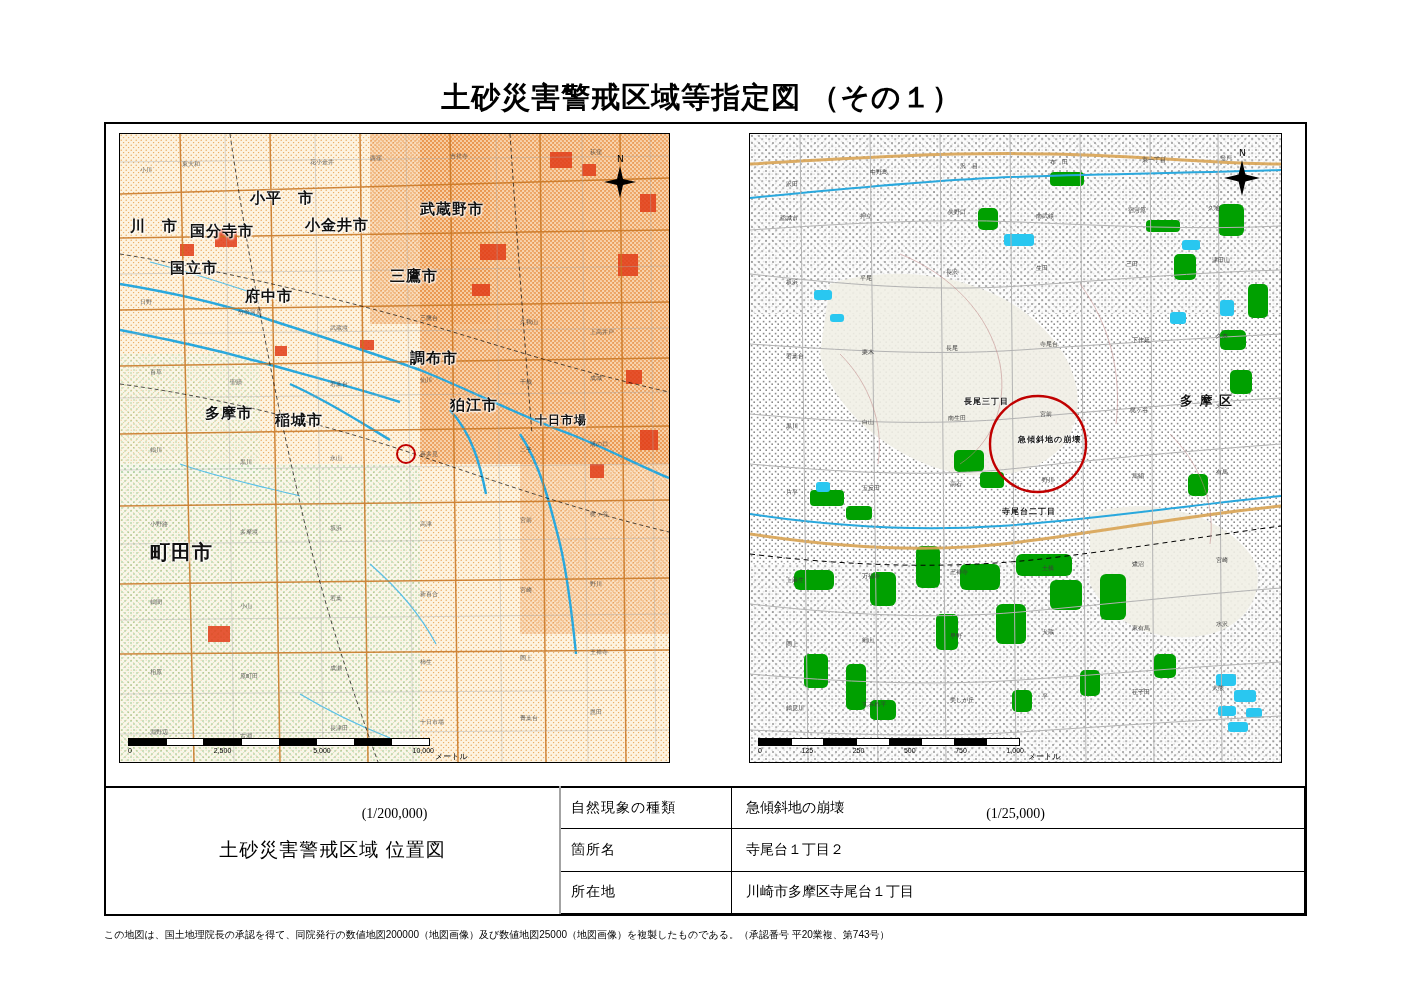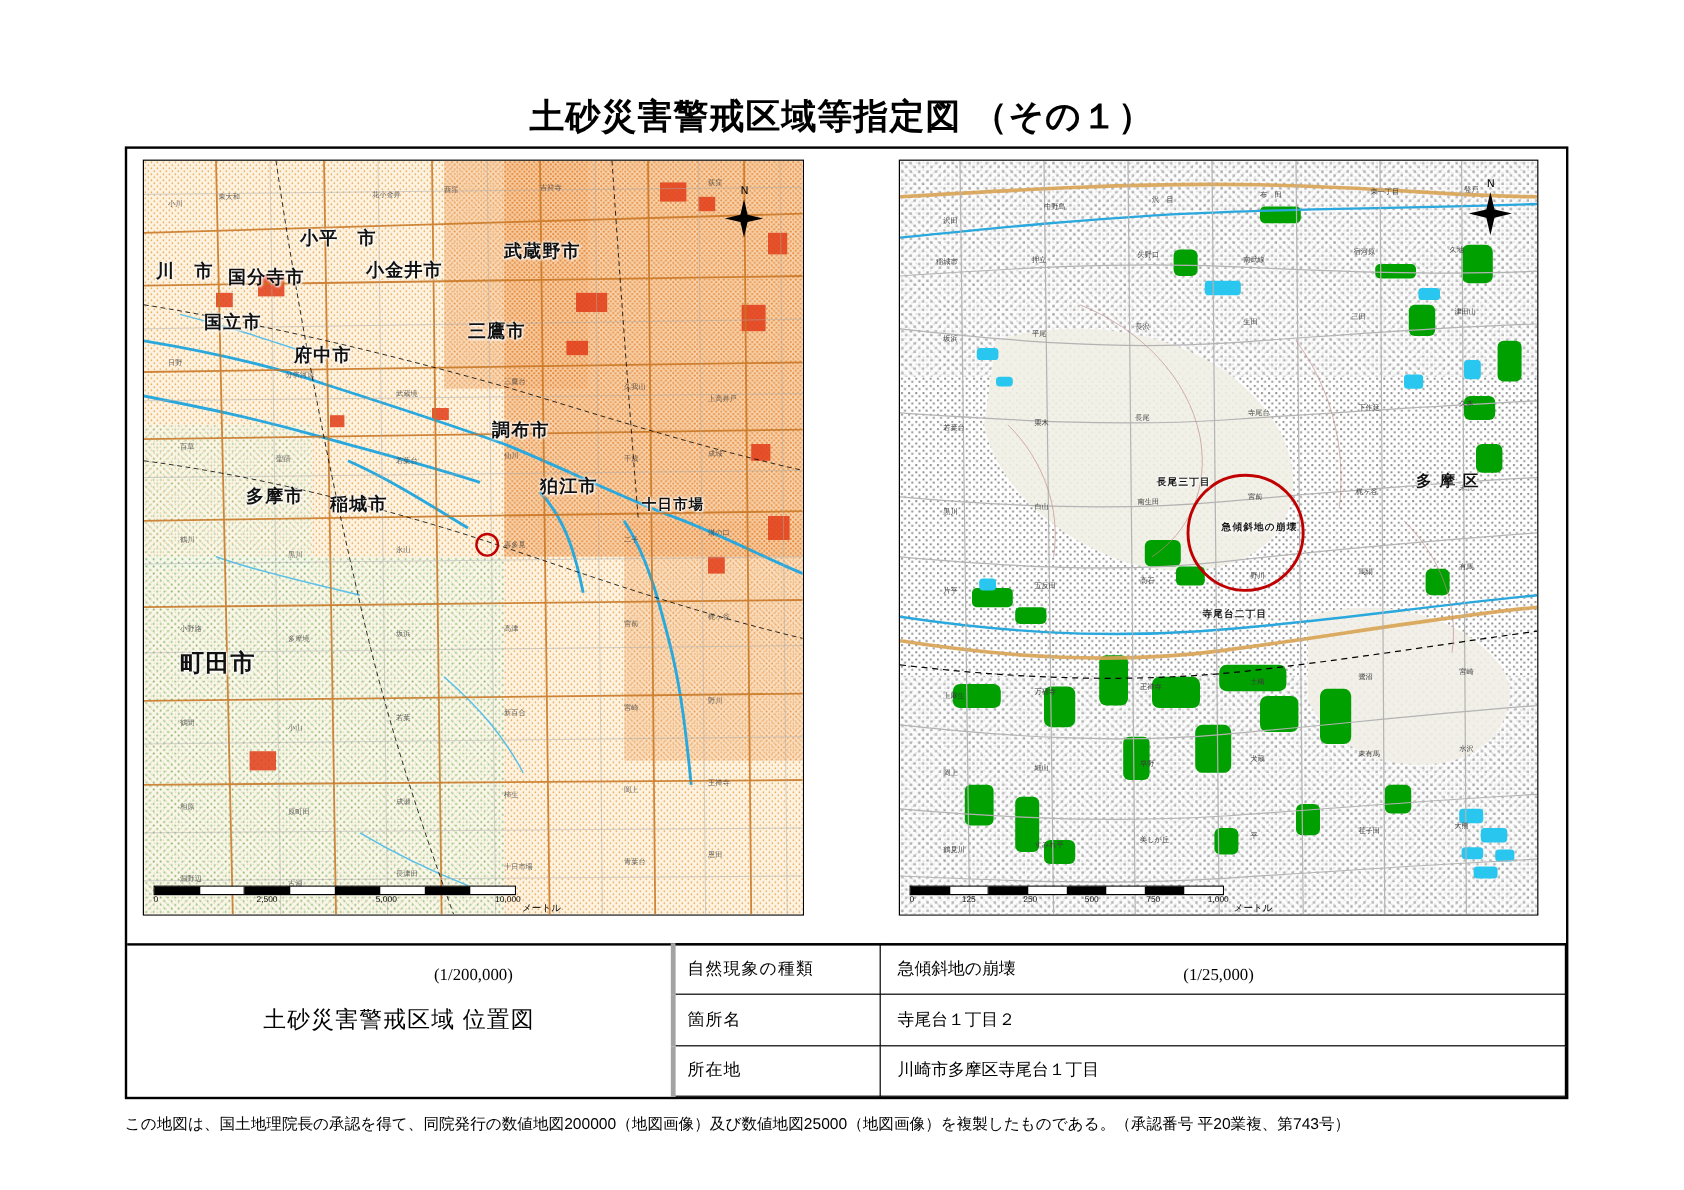--- a/index.html
+++ b/index.html
@@ -115,29 +115,29 @@
     vertical-align: middle;
   }
   .info-table td.key {
     width: 160px;
     letter-spacing: 1px;
   }
   .info-table td.val {
     padding-left: 14px;
     font-family: "Liberation Sans", sans-serif;
   }
-  .info-table td.key:first-child { border-left: 4px solid #a3a3a3; }
+  .info-table td.key:first-child { border-left: 2px solid #a3a3a3; }
 
   
   .footnote {
     position: absolute;
     left: 104px;
     top: 928px;
     width: 1240px;
-    font-size: 13px;
+    font-size: 10px;
     letter-spacing: 0px;
   }
 
   
   .map-svg { position: absolute; left: 0; top: 0; }
 
   
   .scalebar-wrap {
     position: absolute;
     bottom: 8px;

